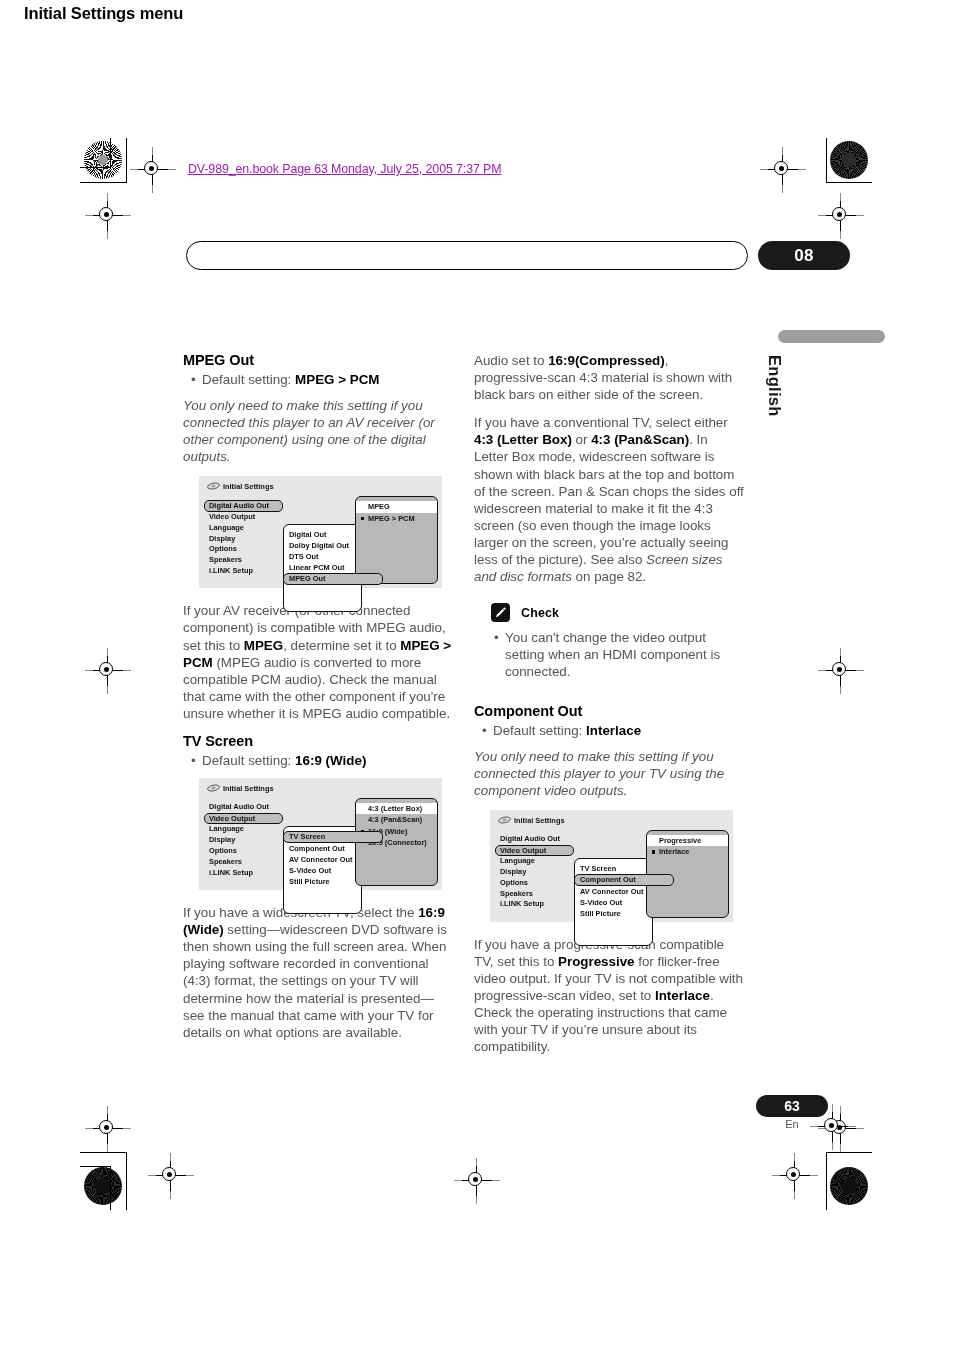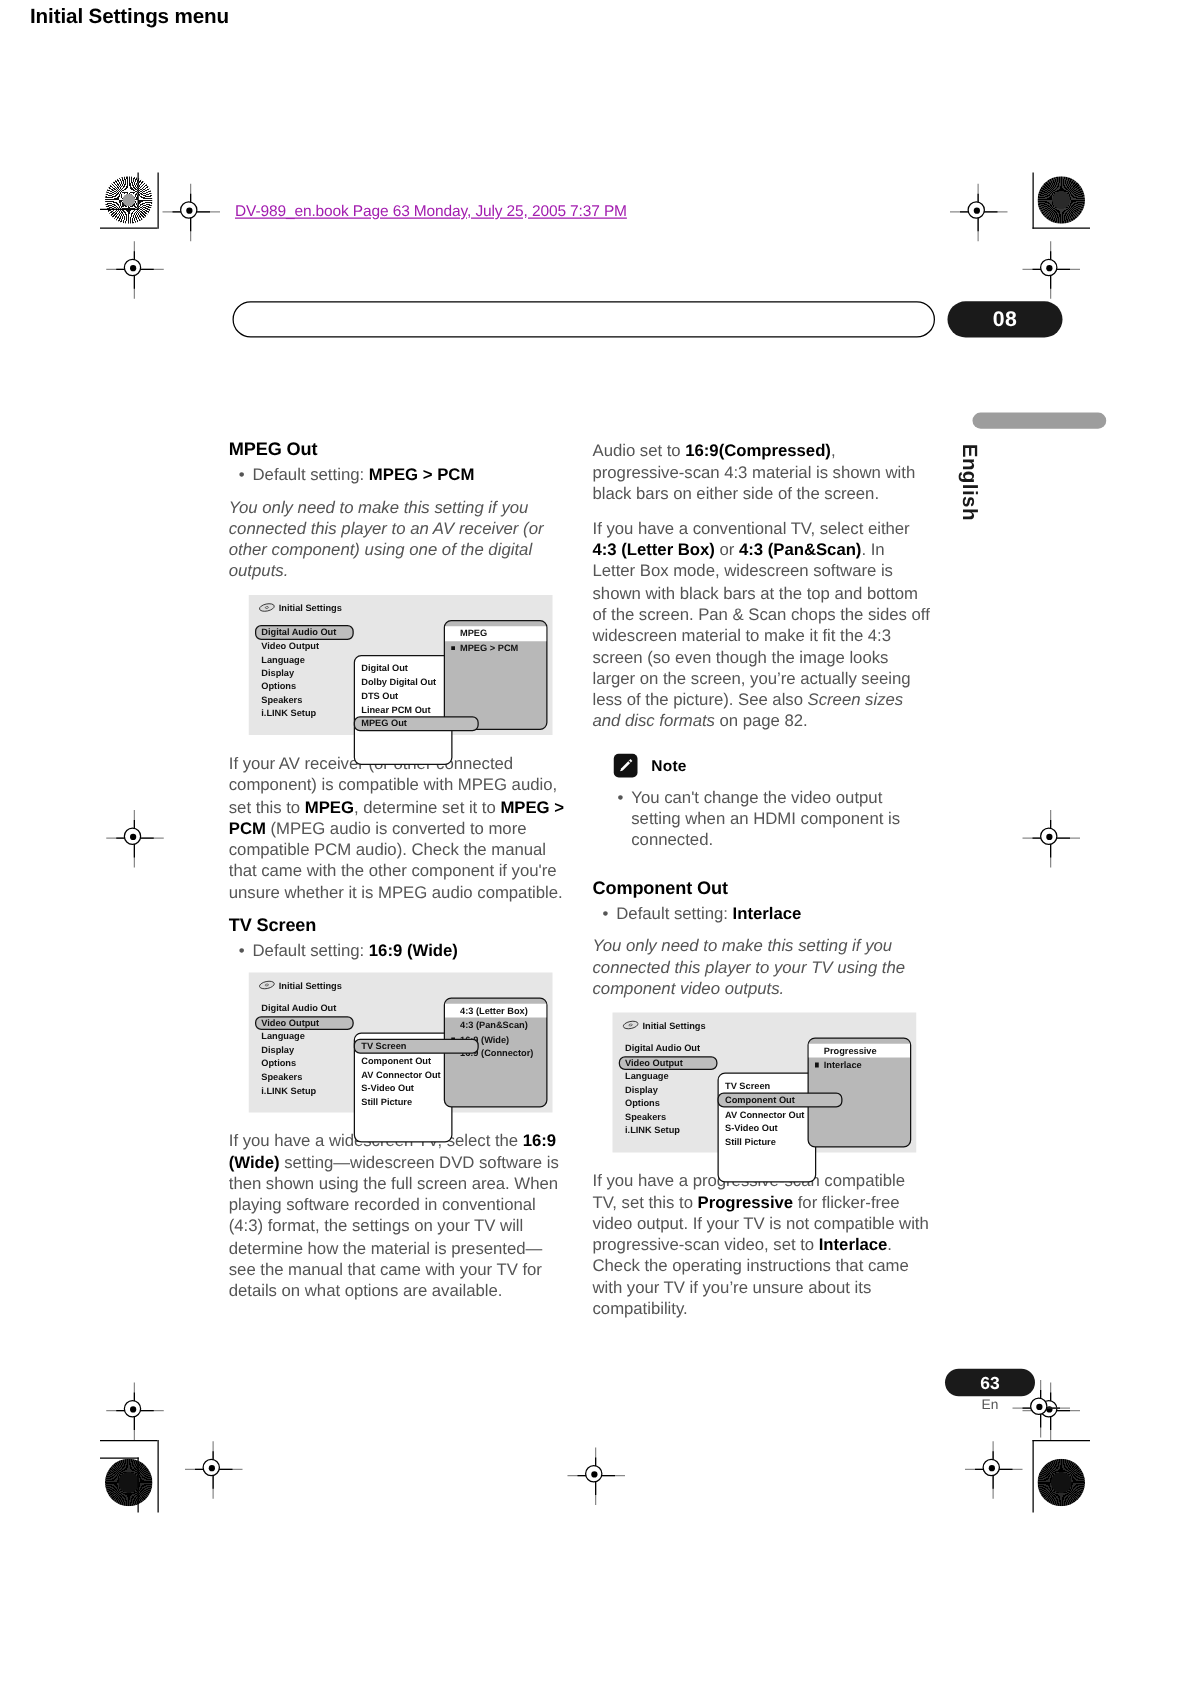--- a/index.html
+++ b/index.html
@@ -627,21 +627,21 @@
     <p class="body"><span>If you have a conventional TV, select either </span><b>4:3 (Letter Box)</b><span> or </span><b>4:3 (Pan&amp;Scan)</b><span>. In Letter Box mode, widescreen software is shown with black bars at the top and bottom of the screen. Pan &amp; Scan chops the sides off widescreen material to make it fit the 4:3 screen (so even though the image looks larger on the screen, you’re actually seeing less of the picture). See also </span><i>Screen sizes and disc formats</i><span> on page 82.</span></p>
 
     <div class="note-head">
       <div class="note-icon">
         <svg width="13" height="13" viewBox="0 0 13 13">
           <path d="M10.4 1.2 L11.9 2.7 L4.6 10.0 L2.2 10.9 L3.1 8.5 Z" fill="#fff"></path>
           <path d="M2.2 10.9 L3.1 8.5 L4.6 10.0 Z" fill="#fff"></path>
           <line x1="8.9" y1="2.7" x2="10.4" y2="4.2" stroke="#111" stroke-width="0.9"></line>
         </svg>
       </div>
-      <div class="note-label">Note</div>
+      <div class="note-label">Check</div>
     </div>
     <ul class="note-list">
       <li>You can't change the video output setting when an HDMI component is connected.</li>
     </ul>
 
     <h3 class="sec" style="margin-top:22px;">Component Out</h3>
     <ul class="bul">
       <li><span>Default setting: </span><b>Interlace</b></li>
     </ul>
     <p class="ital">You only need to make this setting if you connected this player to your TV using the component video outputs.</p>

